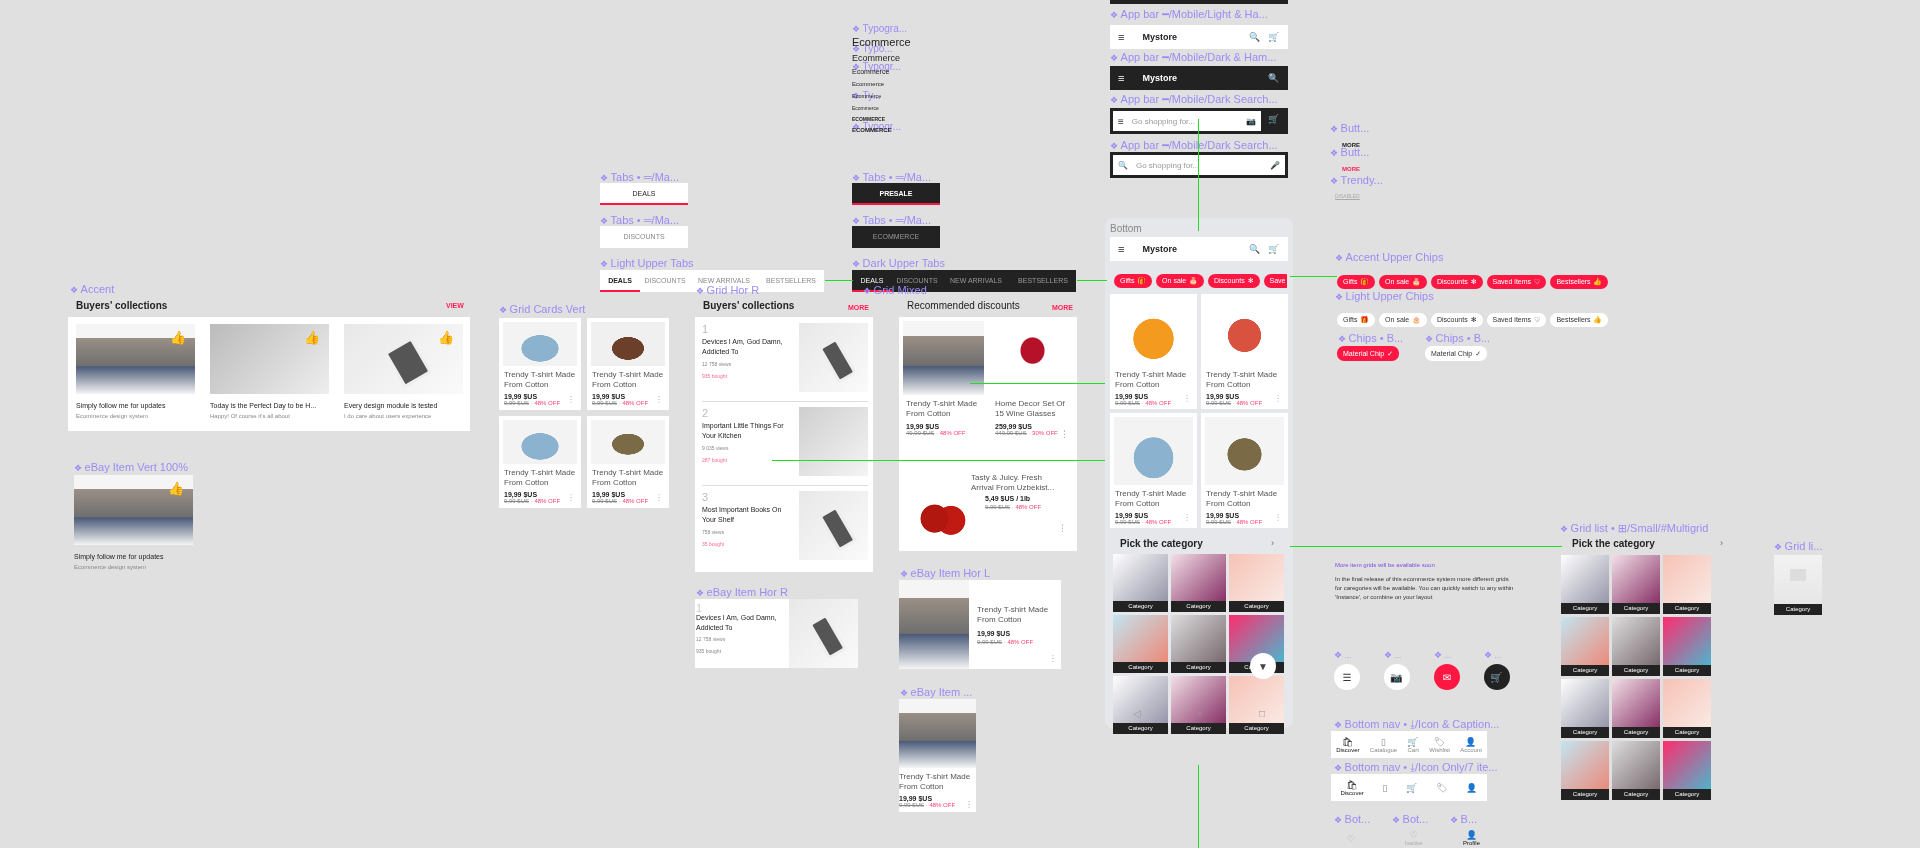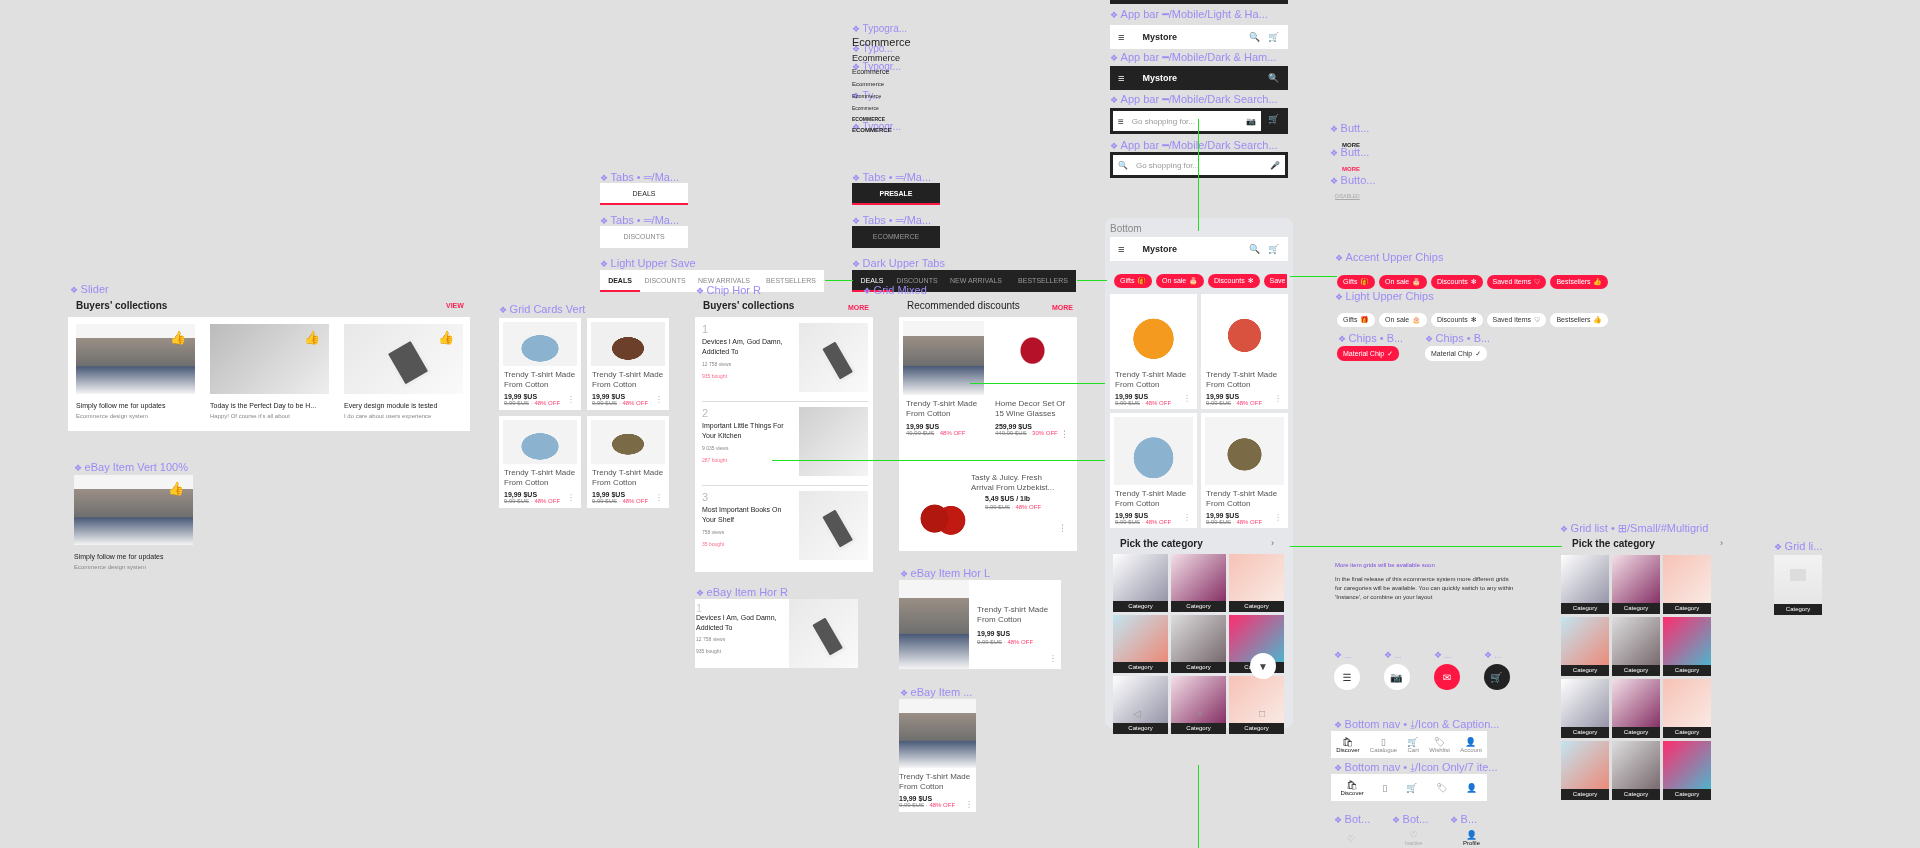--- a/index.html
+++ b/index.html
@@ -34,21 +34,21 @@
 .green{position:absolute;background:#1ee01e}
 .appbar{position:absolute;height:24px;display:flex;align-items:center;padding:0 8px;gap:8px;font-size:9px}
 .nav{display:flex;justify-content:space-around;align-items:center;background:#fff;position:absolute}
 .nav div{display:flex;flex-direction:column;align-items:center;font-size:6px;color:#888}
 .nav div.act{color:#111}
 .fab{position:absolute;width:26px;height:26px;border-radius:50%;display:flex;align-items:center;justify-content:center;font-size:10px}
 </style>
 </head>
 <body>
 
-<div class="lbl" style="left:70px;top:283px">Slider</div>
+<div class="lbl" style="left:70px;top:283px">Accent</div>
 <div class="abs" style="left:76px;top:300px;font-size:10px;font-weight:bold">Buyers' collections</div>
 <div class="abs pink" style="left:446px;top:302px;font-size:7px;font-weight:bold">VIEW</div>
 <div class="card" style="left:68px;top:317px;width:402px;height:114px">
   <div class="abs" style="left:8px;top:7px;width:119px">
     <div class="img person" style="height:70px">
         <span class="like">👍</span>
       </div>
     <div style="font-size:7px;margin-top:8px">Simply follow me for updates</div>
     <div style="font-size:6px;color:#888;margin-top:4px">Ecommerce design system</div>
   </div>
@@ -107,29 +107,29 @@
       <div class="old" style="padding:0 5px"><s>9,99 $US</s> · <span class="off">48% OFF</span></div>
       <div class="abs" style="right:6px;bottom:6px;color:#aaa;font-size:8px">⋮</div>
     </div>
   </div>
 
 <div class="lbl" style="left:600px;top:171px">Tabs • ═/Ma...</div>
 <div class="card tab" style="left:600px;top:183px;width:88px;height:22px;border-bottom:2px solid #ff1744">DEALS</div>
 <div class="lbl" style="left:600px;top:214px">Tabs • ═/Ma...</div>
 <div class="card tab" style="left:600px;top:226px;width:88px;height:22px;color:#888">DISCOUNTS</div>
 
-<div class="lbl" style="left:600px;top:257px">Light Upper Save</div>
+<div class="lbl" style="left:600px;top:257px">Light Upper Tabs</div>
 <div class="card" style="left:600px;top:270px;width:224px;height:22px;display:flex">
   <div class="tab" style="width:40px;border-bottom:2px solid #ff1744;font-weight:bold">DEALS</div>
   <div class="tab" style="width:50px;color:#888">DISCOUNTS</div>
   <div class="tab" style="width:68px;color:#888">NEW ARRIVALS</div>
   <div class="tab" style="width:66px;color:#888">BESTSELLERS</div>
 </div>
 
-<div class="lbl" style="left:696px;top:284px">Chip Hor R</div>
+<div class="lbl" style="left:696px;top:284px">Grid Hor R</div>
 <div class="abs" style="left:703px;top:300px;font-size:10px;font-weight:bold">Buyers' collections</div>
 <div class="abs pink" style="left:848px;top:304px;font-size:7px;font-weight:bold">MORE</div>
 <div class="card" style="left:695px;top:317px;width:178px;height:255px">
   <div id="ghr">
       <div class="abs" style="left:5px;top:4px;width:168px;height:76px">
         <div style="position:absolute;left:2px;top:2px;font-size:11px;color:#bbb">1</div>
         <div style="position:absolute;left:2px;top:16px;width:90px;font-size:7px;line-height:10px">Devices I Am, God Damn, Addicted To</div>
         <div style="position:absolute;left:2px;top:40px;font-size:5px;color:#888">12 758 views</div>
         <div class="pink" style="position:absolute;left:2px;top:52px;font-size:5px;color:#ff6b8e">935 bought</div>
         <div class="img phone" style="position:absolute;right:0;top:2px;width:69px;height:69px"></div>
@@ -352,21 +352,21 @@
     <span>◁</span>
     <span>○</span>
     <span>□</span>
   </div>
 </div>
 
 <div class="lbl" style="left:1330px;top:122px">Butt...</div>
 <div class="abs" style="left:1342px;top:142px;font-size:6px;font-weight:bold">MORE</div>
 <div class="lbl" style="left:1330px;top:146px">Butt...</div>
 <div class="abs pink" style="left:1342px;top:166px;font-size:6px;font-weight:bold">MORE</div>
-<div class="lbl" style="left:1330px;top:174px">Butto...</div>
+<div class="lbl" style="left:1330px;top:174px">Trendy...</div>
 <div class="abs" style="left:1335px;top:193px;font-size:5px;color:#aaa;text-decoration:underline">DISABLED</div>
 
 <div class="lbl" style="left:1335px;top:251px">Accent Upper Chips</div>
 <div class="abs" style="left:1337px;top:270px" id="accchips"><span class="chip acc">
       <span>Gifts</span>
       <span>🎁</span>
     </span><span class="chip acc">
       <span>On sale</span>
       <span>🎂</span>
     </span><span class="chip acc">

